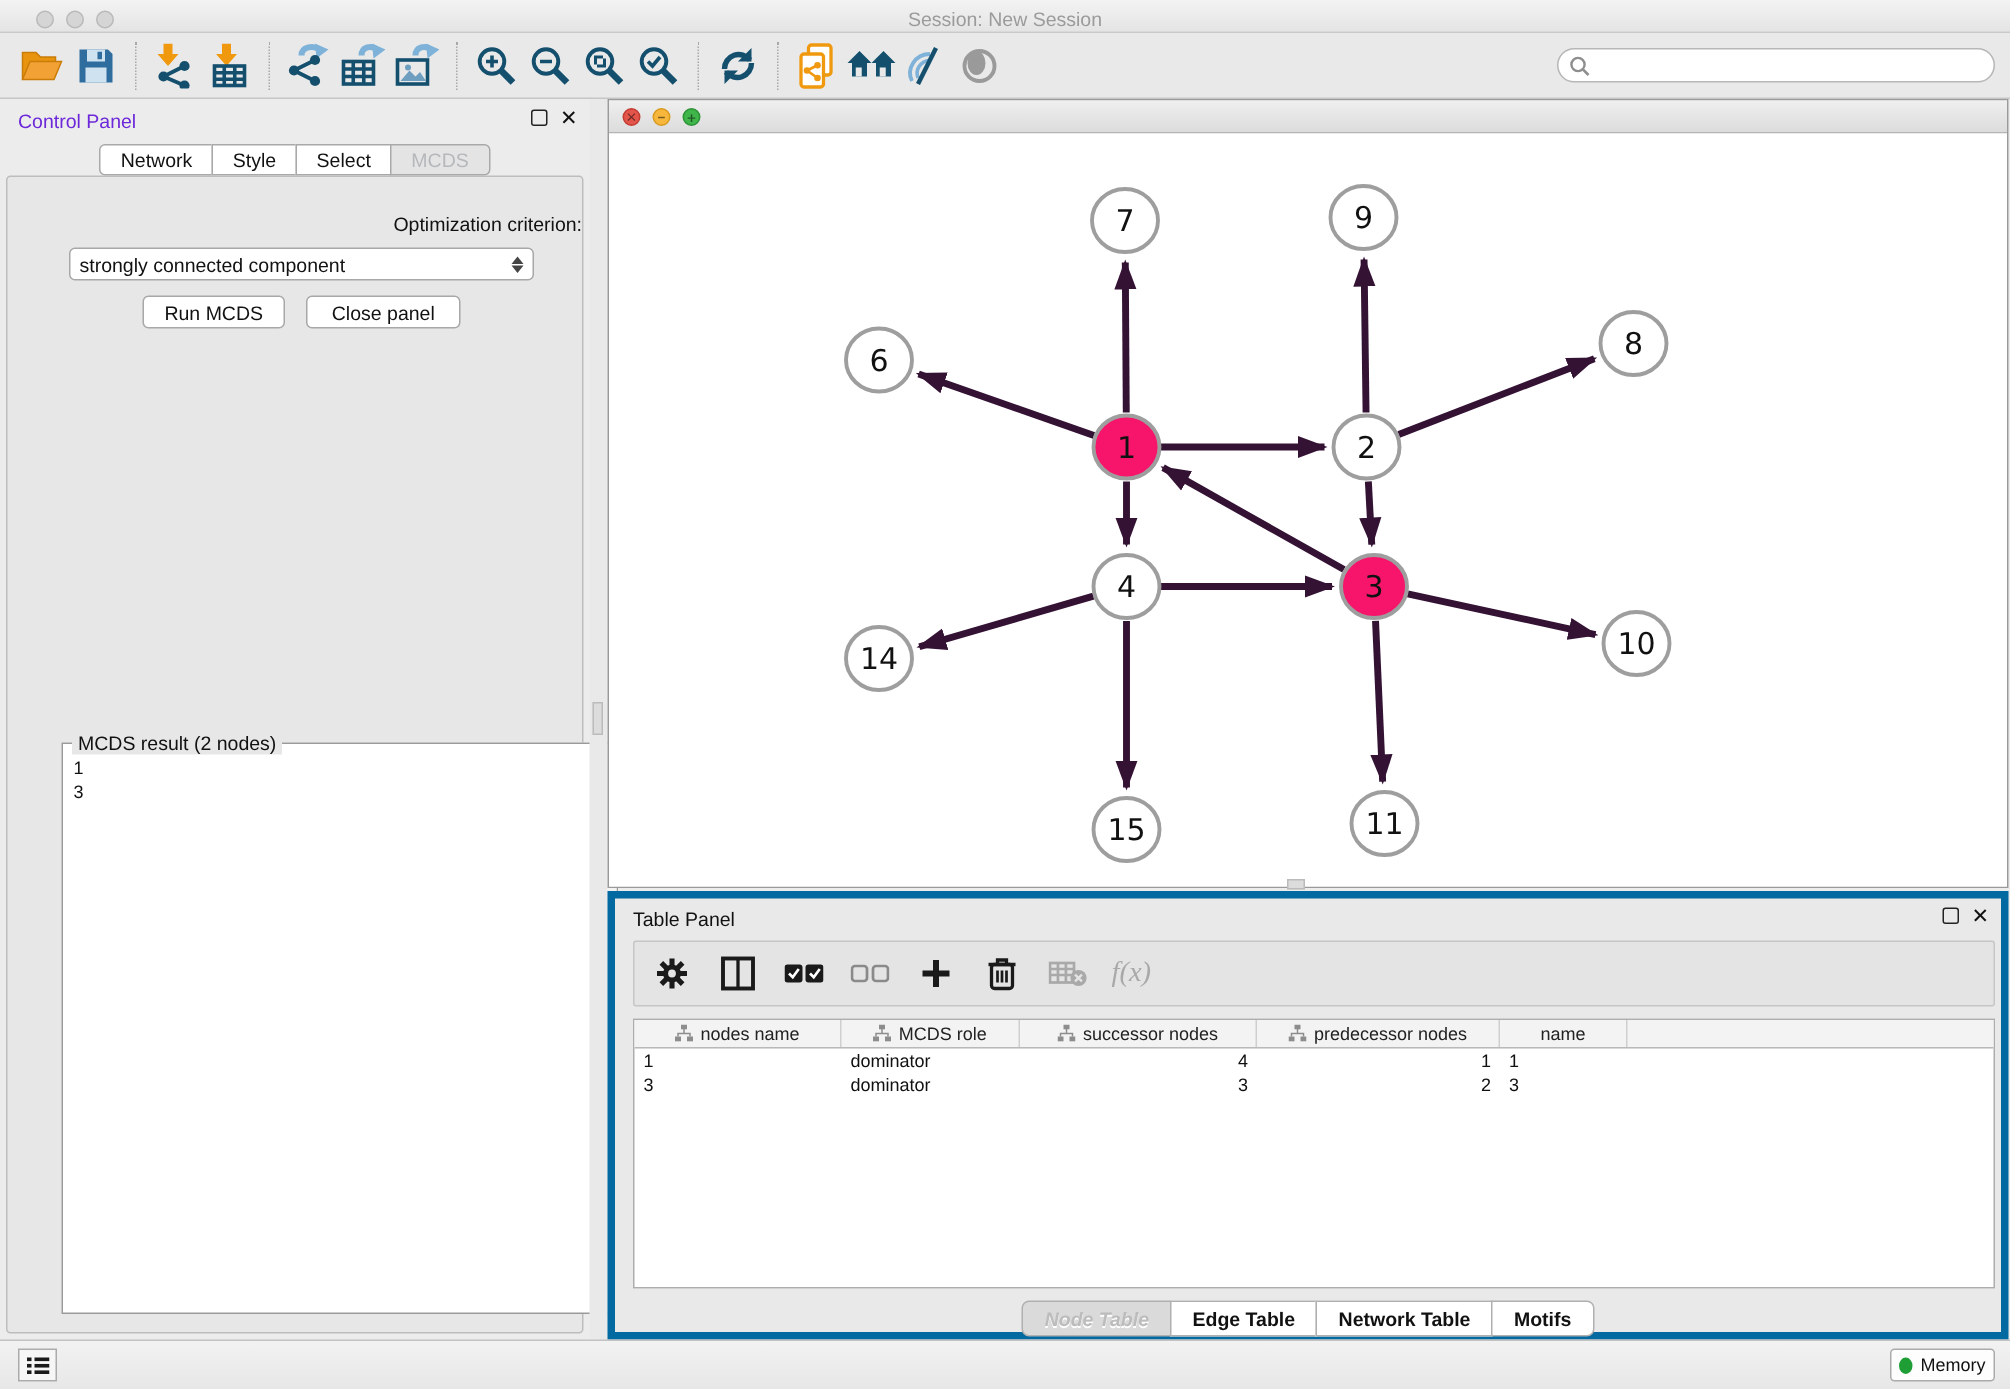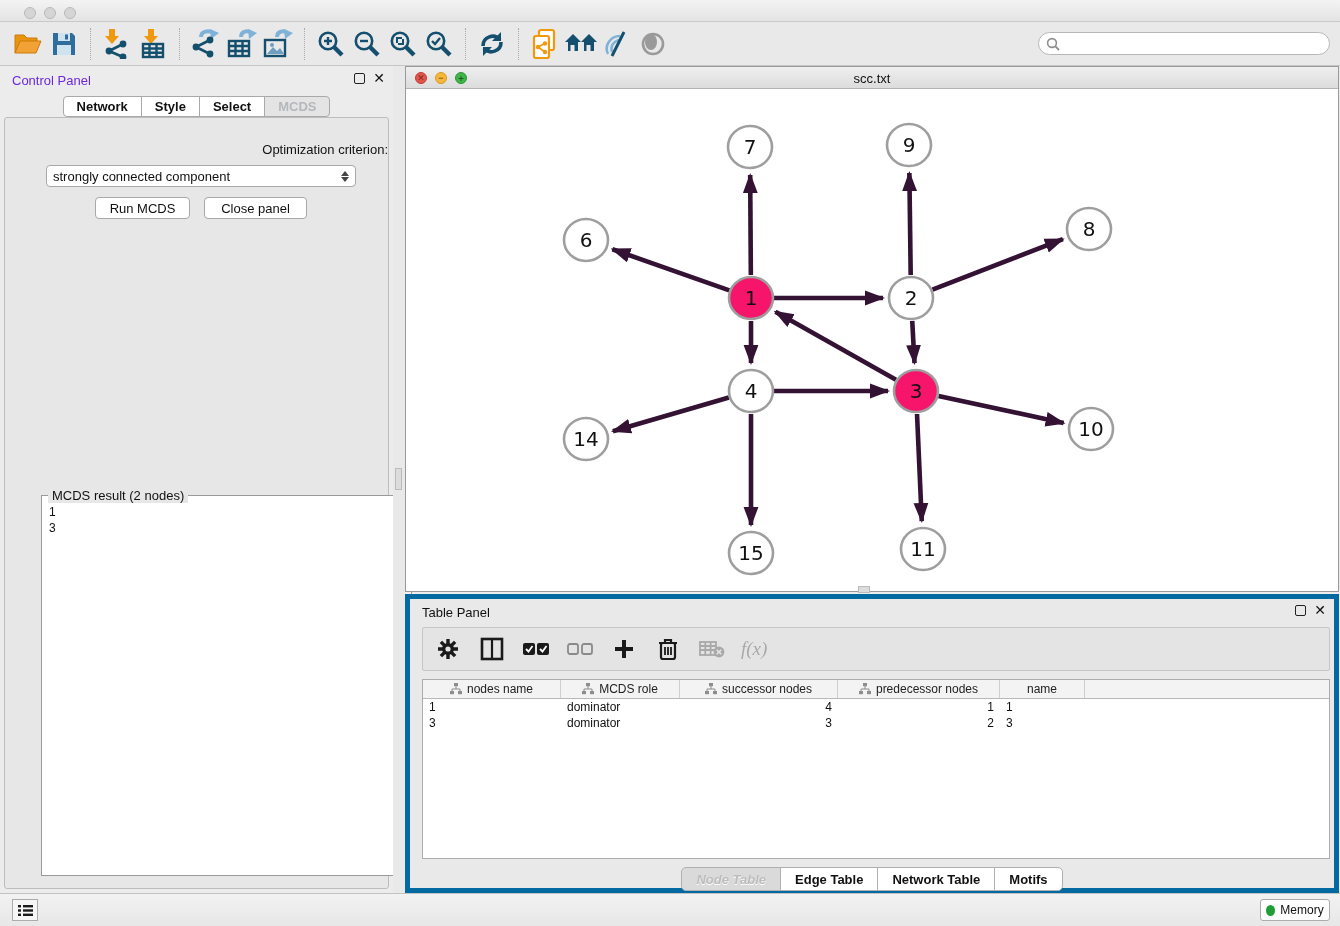--- a/index.html
+++ b/index.html
@@ -20,21 +20,21 @@
   #search-box { position:absolute; right:10px; top:32px; width:292px; height:23px; background:#fff; border:1px solid #b7b7b7; border-radius:12px; display:flex; align-items:center; padding-left:7px; }
   #search-box input { border:none; outline:none; flex:1; font-size:12px; background:transparent; margin-left:4px; }
 
   
   #control-panel { left:0; top:66px; width:393px; height:827px; background:#ececec; }
   #cp-title { left:12px; top:7px; font-size:13px; color:#6d28d9; }
   .win-btns { position:absolute; right:8px; top:7px; display:flex; gap:8px; align-items:center; }
   .float-btn { width:11px; height:11px; border:1.5px solid #222; border-radius:2px; }
   .close-btn { font-size:14px; font-weight:bold; color:#111; line-height:11px; }
   #cp-tabs { left:0; top:30px; width:100%; display:flex; justify-content:center; }
-  .cp-tab { height:21px; padding:0 13px; background:#fff; border:1px solid #a9a9a9; margin-left:-1px; font-size:13px; color:#111; display:flex; align-items:center;font-weight:bold; }
+  .cp-tab { height:21px; padding:0 13px; background:#fff; border:1px solid #a9a9a9; margin-left:-1px; font-size:13px; color:#111; display:flex; align-items:center; }
   .cp-tab:first-child { border-radius:4px 0 0 4px; margin-left:0; }
   .cp-tab:last-child { border-radius:0 4px 4px 0; }
   .cp-tab.selected { background:#e4e4e4; color:#b5b8bb; }
   #cp-body { left:4px; top:51px; width:385px; height:772px; background:#e7e7e7; border:1px solid #bdbdbd; border-radius:3px; }
   #opt-label { width:100%; text-align:right; top:24px; font-size:13px; color:#111; }
   #criterion-select { left:41px; top:47px; width:310px; height:22px; background:#fff; border:1px solid #a8a8a8; border-radius:4px; display:flex; align-items:center; font-size:13px; color:#111; padding:0 6px; }
   #criterion-select .stepper { margin-left:auto; display:flex; flex-direction:column; align-items:center; gap:1px; }
   .tri-up { width:0; height:0; border-left:4px solid transparent; border-right:4px solid transparent; border-bottom:5px solid #444; }
   .tri-dn { width:0; height:0; border-left:4px solid transparent; border-right:4px solid transparent; border-top:5px solid #444; }
   .cp-btn { position:absolute; top:79px; height:22px; background:#fff; border:1px solid #a8a8a8; border-radius:4px; font-size:13px; color:#111; display:flex; align-items:center; justify-content:center; }
@@ -82,20 +82,21 @@
   #memory-dot { width:9px; height:11px; border-radius:50%; background:#1e9e35; }
 </style>
 </head>
 <body>
 
 <div id="purple-strip" class="abs"></div>
 <div id="titlebar" class="abs">
   <div class="tl-dot abs" style="left:24px"></div>
   <div class="tl-dot abs" style="left:44px"></div>
   <div class="tl-dot abs" style="left:64px"></div>
+  <div id="app-title" class="abs">Session: New Session</div>
 </div>
 
 <div id="toolbar" class="abs">
   <div class="tb-icon">
     <svg width="30" height="26" viewBox="0 0 30 26">
         <path d="M2 22 V4 h9 l3 3 h10 v3" fill="#e8940f" stroke="#c97c08" stroke-width="1"></path>
         <path d="M2 22 L7 10 h21 l-5 12 Z" fill="#f2a235" stroke="#c97c08" stroke-width="1"></path>
       </svg>
   </div>
   <div class="tb-icon">
@@ -270,21 +271,20 @@
 
 <div id="v-divider" class="abs">
   <div id="v-grip" class="abs"></div>
 </div>
 
 <div id="network-window" class="abs">
   <div id="nw-titlebar" class="abs">
     <div class="nw-light abs" style="left:9px;background:#e3554a;border:1px solid #c33c32">✕</div>
     <div class="nw-light abs" style="left:29px;background:#f6b73c;border:1px solid #d99a1d">−</div>
     <div class="nw-light abs" style="left:49px;background:#3fb54a;border:1px solid #2c9336">＋</div>
-    <div id="nw-title" class="abs">scc.txt</div>
   </div>
   <svg id="network-canvas" class="abs" viewBox="0 0 932 502">
       <defs>
         <marker id="arrow" viewBox="0 0 10 8" refX="9" refY="4" markerWidth="20" markerHeight="16" markerUnits="userSpaceOnUse" orient="auto">
           <path d="M0,0.3 L10,4 L0,7.7 Z" fill="#331233"></path>
         </marker>
       </defs>
       <line x1="344.84768545925334" y1="186.0005043472541" x2="344.1854263974307" y2="85.99938601203849" stroke="#331233" stroke-width="4.6" marker-end="url(#arrow)"></line>
       <line x1="323.3015285768616" y1="201.3726585300483" x2="206.41553042816852" y2="160.28545918081076" stroke="#331233" stroke-width="4.6" marker-end="url(#arrow)"></line>
       <line x1="368" y1="209" x2="477" y2="209" stroke="#331233" stroke-width="4.6" marker-end="url(#arrow)"></line>

